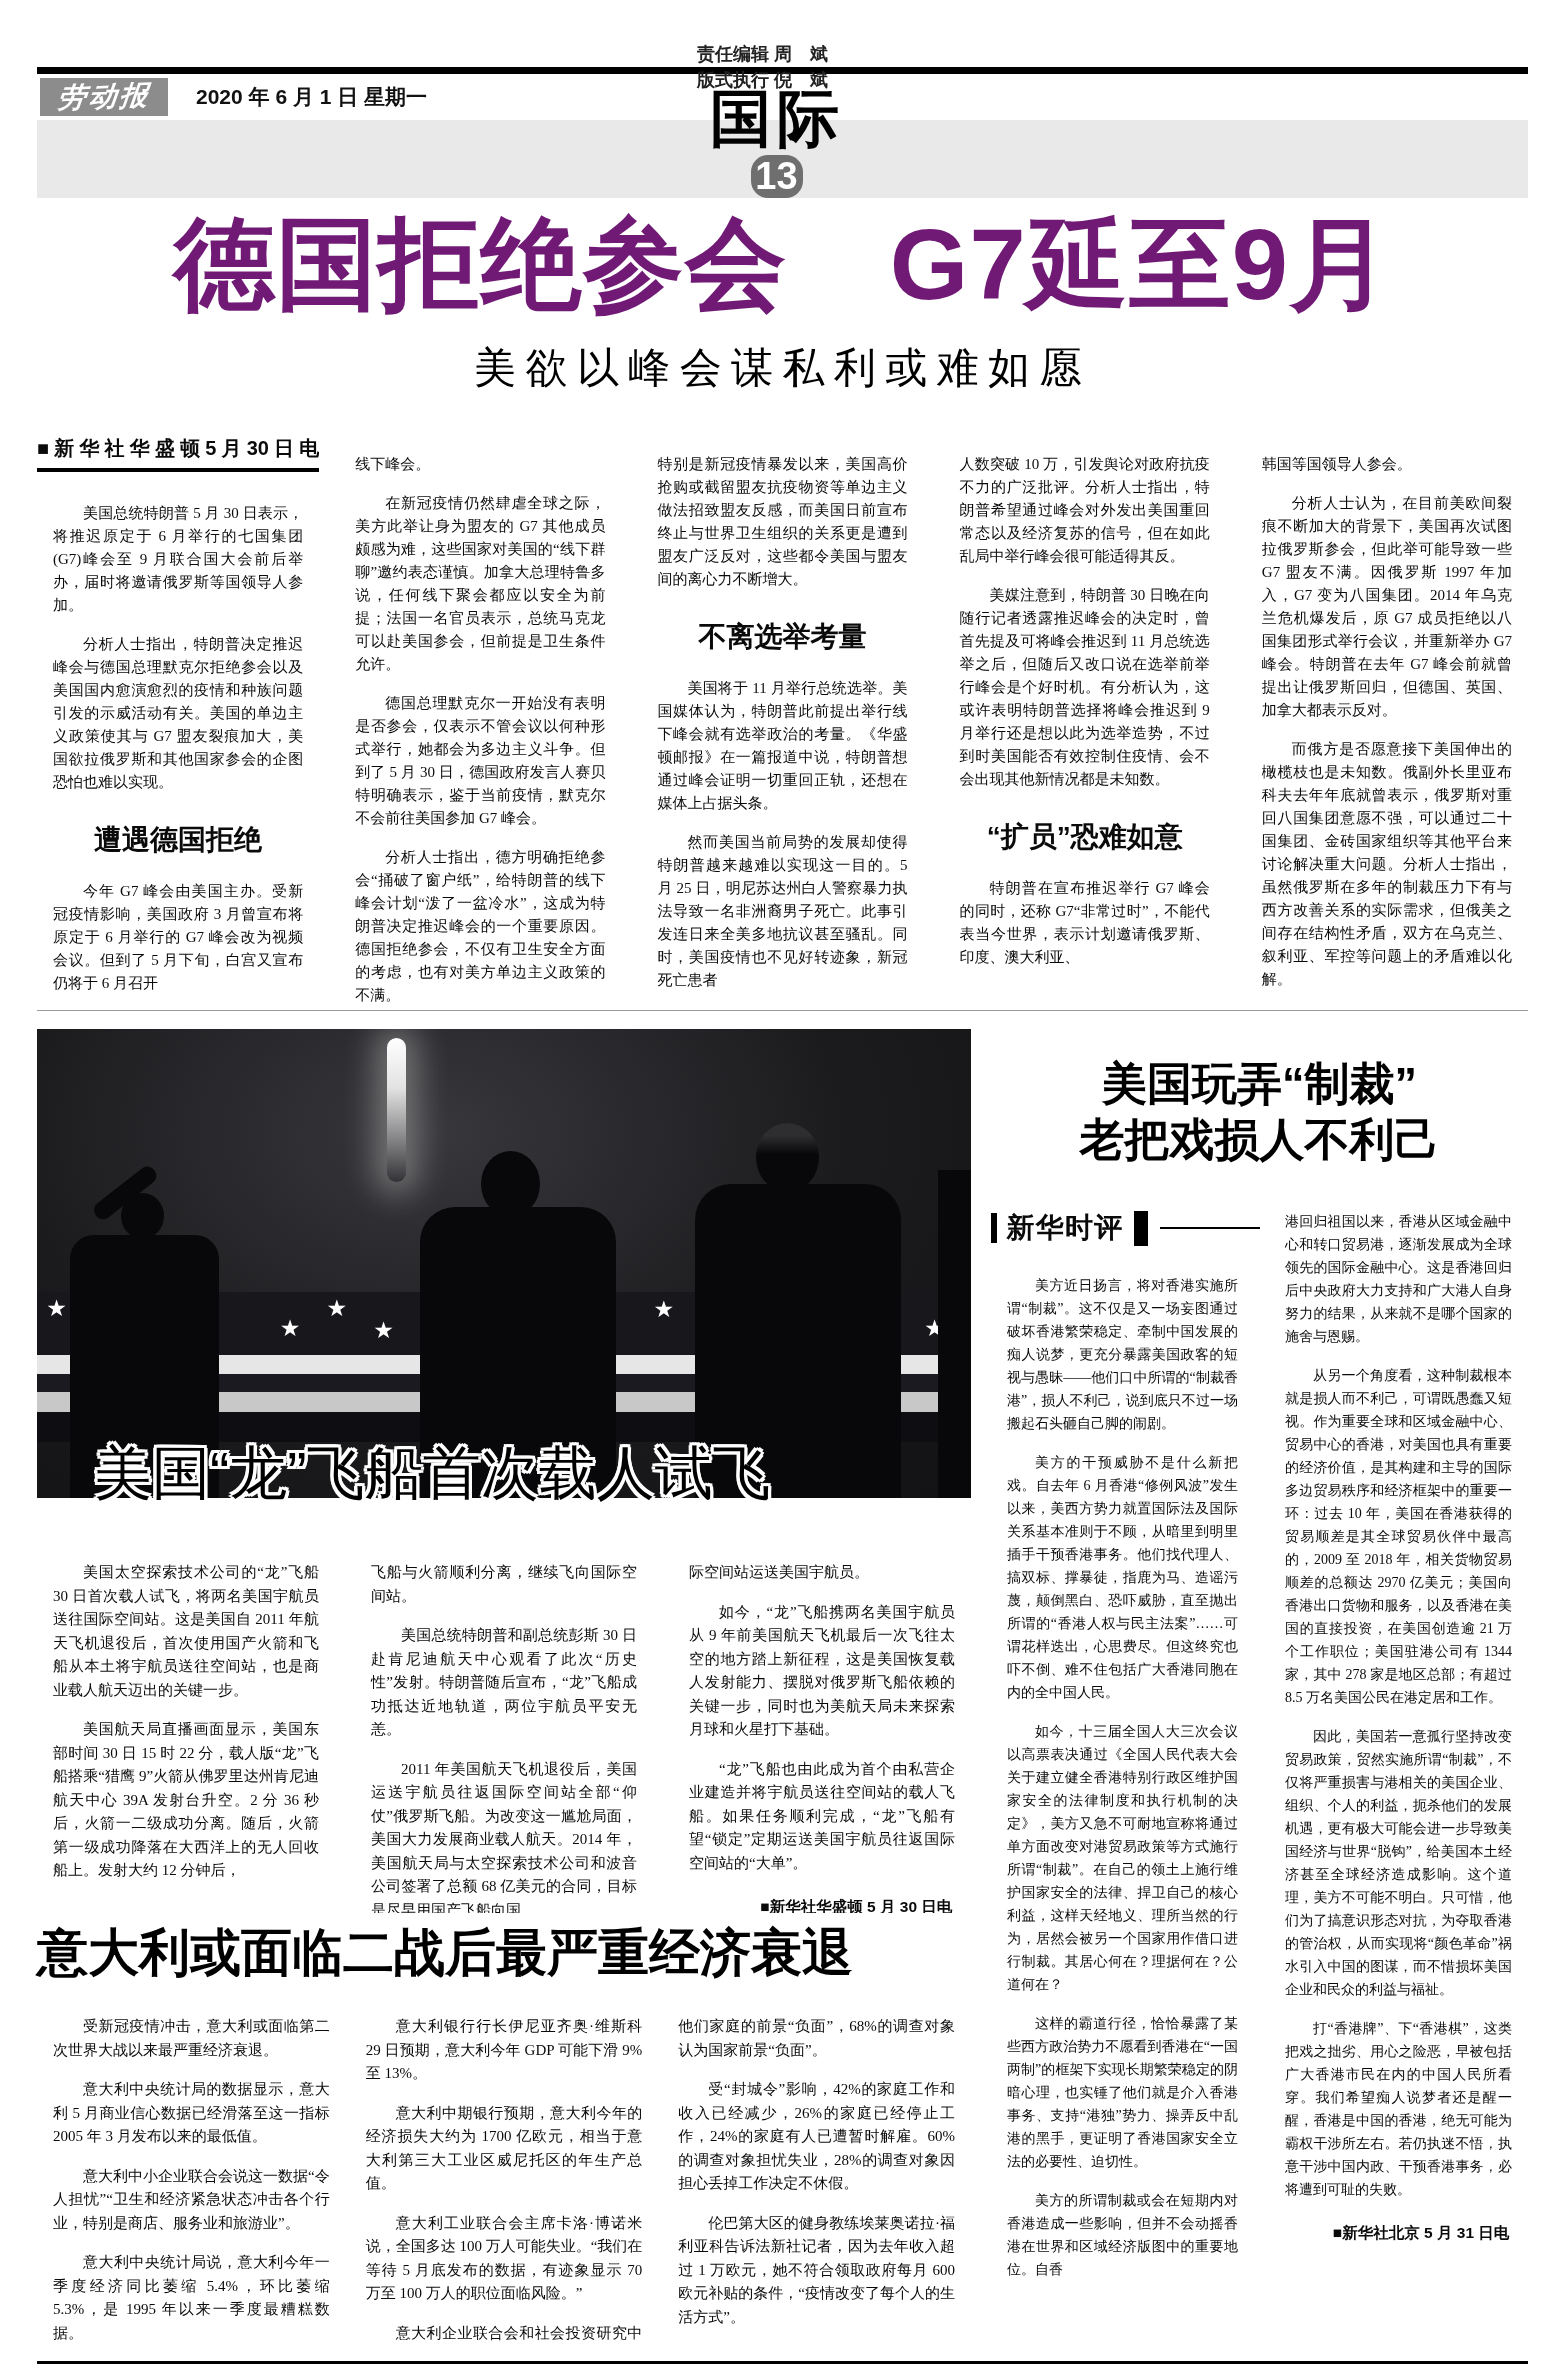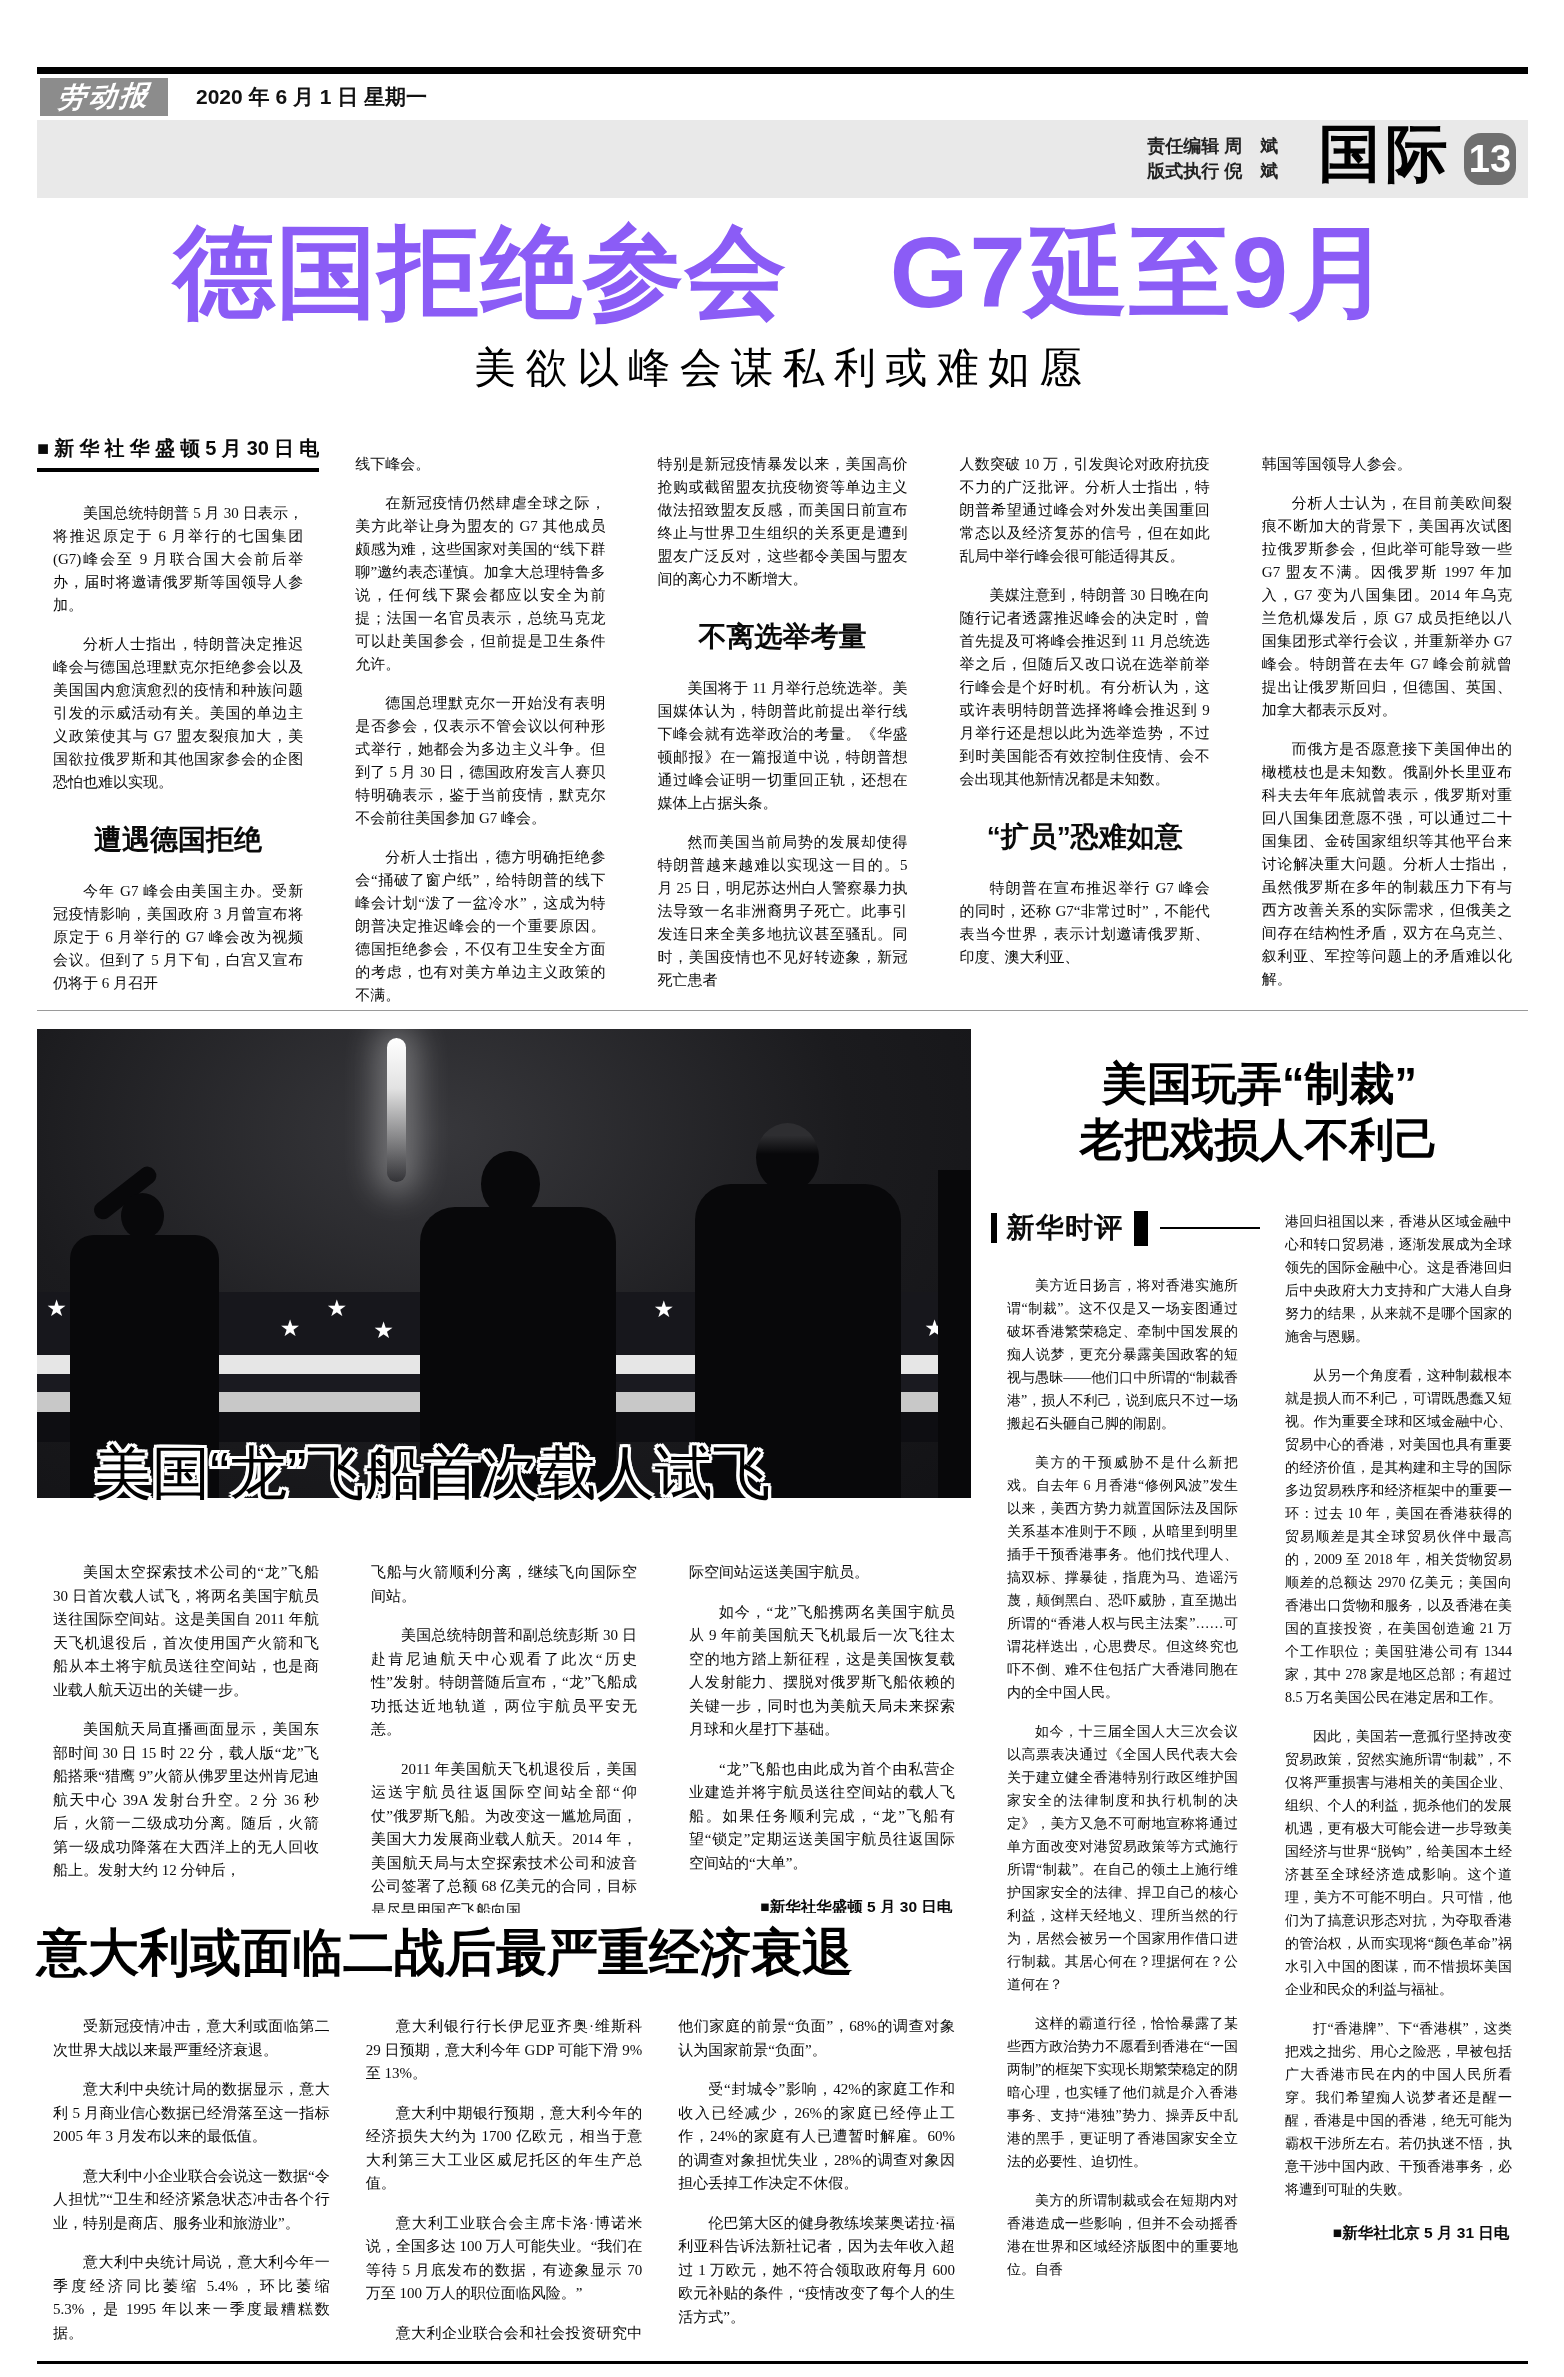--- a/index.html
+++ b/index.html
@@ -5,28 +5,28 @@
   html,body{margin:0;padding:0;background:#cccccc;}
   .page{position:relative;width:1565px;height:2377px;background:#ffffff;overflow:hidden;
         font-family:"Liberation Serif","DejaVu Serif",serif;color:#0a0a0a;}
   
   .top-rule{position:absolute;left:37px;right:37px;top:67px;height:6.7px;background:#000;}
   .masthead{position:absolute;left:40px;top:78px;height:38px;display:flex;align-items:center;}
   .logo-box{width:128px;height:38px;background:#8c8c8c;display:flex;align-items:center;justify-content:center;}
   .logo-box span{color:#fff;font-weight:bold;font-style:italic;font-size:28px;letter-spacing:2.7px;transform:skewX(-8deg) rotate(-2deg);}
   .mast-date{margin-left:28px;font-family:"Liberation Sans","DejaVu Sans",sans-serif;font-weight:bold;font-size:21px;color:#111;}
   .header-band{position:absolute;left:37px;right:37px;top:120px;height:78px;background:#e9e9e9;
-               display:flex;align-items:center;justify-content:flex-end;}
+               display:flex;align-items:center;justify-content:flex-end;flex-direction:column;}
   .editors{font-family:"Liberation Sans","DejaVu Sans",sans-serif;font-weight:bold;font-size:18px;line-height:25.5px;color:#222;margin-right:40px;text-align:left;}
   .section-name{font-family:Liberation Mono, monospace;font-weight:900;font-size:62px;color:#000000;letter-spacing:5.4px;margin-right:11px;line-height:1;}
   .page-num{width:52px;height:52px;background:#6f6f6f;color:#fff;display:flex;align-items:center;justify-content:center;
             font-family:"Liberation Sans","DejaVu Sans",sans-serif;font-weight:bold;font-size:38px;margin-right:12px;border-radius:17px;}
   
-  .headline{position:absolute;left:0;right:0;top:203px;margin:12px;text-align:center;
-            font-family:"Liberation Sans","DejaVu Sans",sans-serif;font-weight:900;font-size:101px;line-height:114px;color:#8b5cf6;letter-spacing:1.3px;}
+  .headline{position:absolute;left:0;right:0;top:203px;margin:4px;text-align:center;
+            font-family:"Liberation Sans","DejaVu Sans",sans-serif;font-weight:900;font-size:101px;line-height:114px;color:#701a75;letter-spacing:1.3px;}
   .subheadline{position:absolute;left:0;right:0;top:340px;margin:0;text-align:center;
             font-family:"Liberation Sans","DejaVu Sans",sans-serif;font-weight:500;font-size:42px;letter-spacing:9.4px;color:#000;}
   .lead-body{position:absolute;left:37px;top:437px;width:1491px;height:571px;display:flex;gap:20px;}
   .lead-col{flex:1 1 0;overflow:hidden;font-size:15px;line-height:23px;text-align:justify;}
   .byline{font-family:"Liberation Sans","DejaVu Sans",sans-serif;font-weight:900;font-size:20px;
           border-bottom:4.7px solid #000;padding-bottom:8px;margin-bottom:30px;text-align:justify;text-align-last:justify;}
   .blk{margin:16px;}
   .para{text-indent:2em;}
   .cont{text-indent:0;}
   .subhead{text-indent:0;text-align:center;text-align-last:center;font-family:"Liberation Sans","DejaVu Sans",sans-serif;

